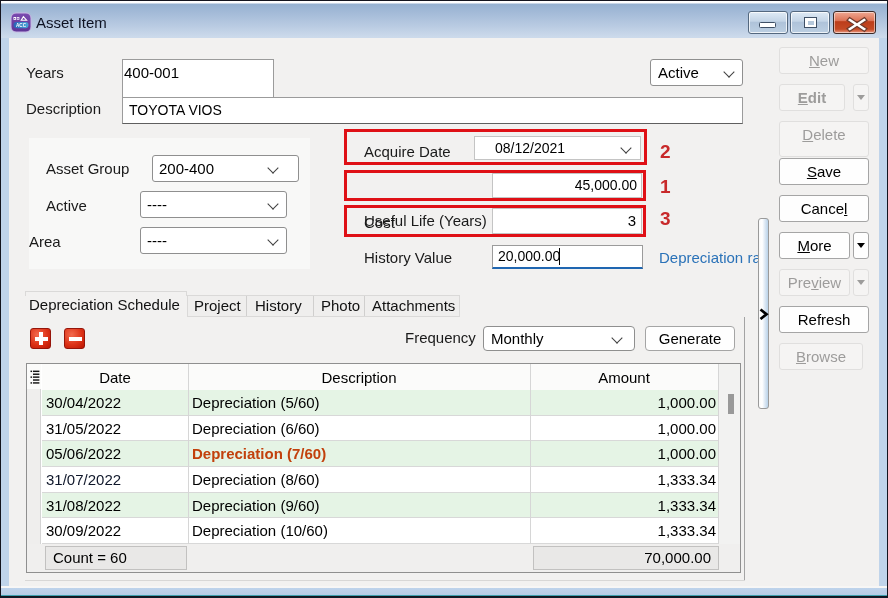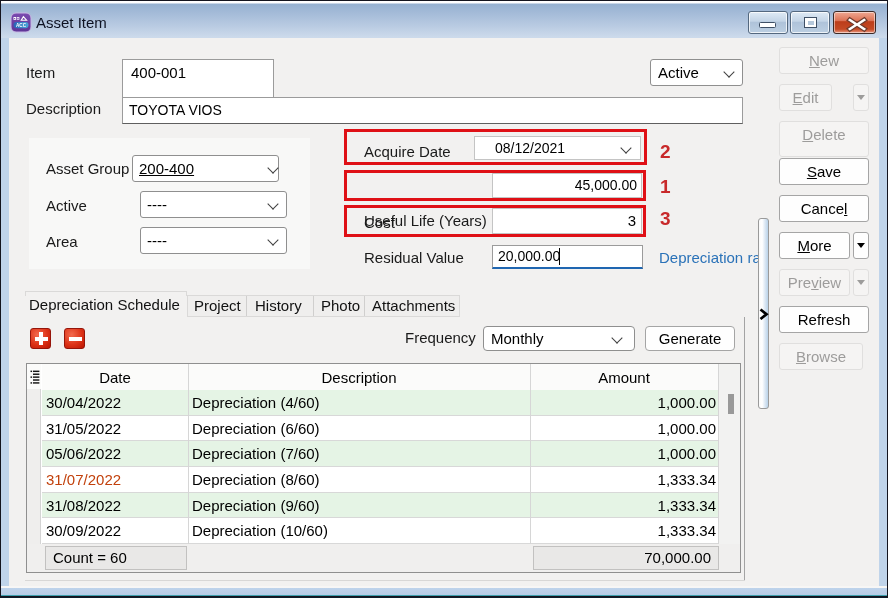--- a/index.html
+++ b/index.html
@@ -59,67 +59,67 @@
   <div class="abs" style="left:16.5px;top:8.5px;width:6px;height:4px;background:#b5c8db;"></div>
 </div>
 <div class="abs" style="left:833px;top:11px;width:43px;height:23px;border:1px solid #3c2a26;border-radius:3px;background:linear-gradient(#efa892 0,#dc7255 42%,#bc3d1a 46%,#c44a25 82%,#eb9b84 100%);box-shadow:inset 0 0 0 1px rgba(255,255,255,.5);">
   <svg class="abs" style="left:11px;top:3px;" width="24" height="19" viewBox="0 0 24 19">
     <path d="M4.5 2.5 L12 7.6 L19.5 2.5 L22 5.3 L15.6 9.5 L22 13.7 L19.5 16.5 L12 11.4 L4.5 16.5 L2 13.7 L8.4 9.5 L2 5.3 Z" fill="#fff" stroke="#6e3a2c" stroke-width="1.2"></path>
   </svg>
 </div>
 
 <div class="abs" style="left:9px;top:38px;width:870px;height:548px;background:#f2f1f0;"></div>
 
-<div class="lbl" style="left:26px;top:64px;">Item</div>
-<div class="inp" style="left:122px;top:59px;width:152px;height:42px;line-height:25px;padding-left:8px;">400-001</div>
+<div class="lbl" style="left:26px;top:64px;">Years</div>
+<div class="inp" style="left:122px;top:59px;width:152px;height:42px;line-height:25px;padding-left:1px;">400-001</div>
 <div class="combo" style="left:650px;top:59px;width:93px;height:27px;line-height:25px;padding-left:7px;">Active</div>
 <div class="chev" style="left:725px;top:68px;"></div>
 <div class="lbl" style="left:26px;top:100px;">Description</div>
 <div class="inp" style="left:122px;top:97px;width:621px;height:27px;line-height:25px;padding-left:6px;font-size:14px;">TOYOTA VIOS</div>
 
 <div class="abs" style="left:29px;top:138px;width:281px;height:131px;background:#f8f8f7;"></div>
 <div class="lbl" style="left:46px;top:160px;">Asset Group</div>
-<div class="combo" style="left:132px;top:155px;width:147px;height:27px;line-height:25px;padding-left:6px;text-decoration:underline;">200-400</div>
+<div class="combo" style="left:152px;top:155px;width:147px;height:27px;line-height:25px;padding-left:6px;">200-400</div>
 <div class="chev" style="left:269px;top:164px;"></div>
 <div class="lbl" style="left:46px;top:197px;">Active</div>
 <div class="combo" style="left:140px;top:191px;width:147px;height:27px;line-height:25px;padding-left:6px;">----</div>
 <div class="chev" style="left:269px;top:200px;"></div>
-<div class="lbl" style="left:46px;top:233px;">Area</div>
+<div class="lbl" style="left:29px;top:233px;">Area</div>
 <div class="combo" style="left:140px;top:227px;width:147px;height:27px;line-height:25px;padding-left:6px;">----</div>
 <div class="chev" style="left:269px;top:236px;"></div>
 
 <div class="redbox" style="left:344px;top:129px;width:303px;height:36px;"></div>
 <div class="lbl" style="left:364px;top:143px;">Acquire Date</div>
 <div class="abs" style="left:474px;top:136px;width:167px;height:24px;background:#fff;border:1px solid #c4c4c4;font-size:14px;line-height:22px;padding-left:20px;">08/12/2021</div>
 <div class="chev" style="left:622px;top:144px;"></div>
 
 <div class="redbox" style="left:344px;top:170px;width:302px;height:31px;"></div>
 <div class="lbl" style="left:364px;top:178px;margin-top:36px;">Cost</div>
 <div class="abs" style="left:492px;top:173px;width:150px;height:25px;background:#fff;border:1px solid #c4c4c4;font-size:14px;line-height:23px;text-align:right;padding-right:4px;">45,000.00</div>
 
 <div class="redbox" style="left:344px;top:205px;width:302px;height:32px;"></div>
 <div class="lbl" style="left:364px;top:212px;">Useful Life (Years)</div>
 <div class="abs" style="left:492px;top:208px;width:150px;height:26px;background:#fff;border:1px solid #c4c4c4;font-size:15px;line-height:24px;text-align:right;padding-right:5px;">3</div>
 
 <div class="annot" style="left:660px;top:141px;">2</div>
 <div class="annot" style="left:660px;top:176px;">1</div>
 <div class="annot" style="left:660px;top:208px;">3</div>
 
-<div class="lbl" style="left:364px;top:249px;">Residual Value</div>
+<div class="lbl" style="left:364px;top:249px;">History Value</div>
 <div class="abs" style="left:492px;top:245px;width:151px;height:24px;background:#fff;border:1px solid #9b9b9b;border-bottom:2px solid #1f66b1;font-size:14px;line-height:21px;padding-left:5px;">20,000.00</div>
 <div class="abs" style="left:559px;top:248px;width:1px;height:17px;background:#000;"></div>
 <div class="abs" style="left:659px;top:249px;width:99px;overflow:hidden;font-size:15px;color:#2a72b8;white-space:pre;">Depreciation rate</div>
 
 <div class="abs" style="left:758px;top:218px;width:11px;height:191px;border:1px solid #9a9a9a;border-radius:3px;background:linear-gradient(90deg,#fafafa 0,#ffffff 35%,#d8e5f2 70%,#b9d2e8 100%);"></div>
 <svg class="abs" style="left:759px;top:308px;" width="10" height="13" viewBox="0 0 10 13">
     <path d="M1.5 1.5 L7.5 6.3 L1.5 11" fill="none" stroke="#000" stroke-width="2.7"></path>
   </svg>
 
 <div class="btn dis" style="left:779px;top:47px;width:90px;height:27px;line-height:25px;"><u>N</u>ew</div>
-<div class="btn dis" style="left:779px;top:84px;width:53px;height:27px;line-height:25px;"><u>E</u>dit</div>
+<div class="btn dis" style="left:779px;top:84px;width:66px;height:27px;line-height:25px;font-weight:bold;"><u>E</u>dit</div>
 <div class="btn dis" style="left:853px;top:84px;width:16px;height:27px;"></div>
 <div class="tri" style="left:857px;top:95px;border-top-color:#9d9c9b;"></div>
 <div class="btn dis" style="left:779px;top:121px;width:90px;height:36px;line-height:25px;"><u>D</u>elete</div>
 <div class="btn" style="left:779px;top:158px;width:90px;height:27px;line-height:25px;"><u>S</u>ave</div>
 <div class="btn" style="left:779px;top:195px;width:90px;height:27px;line-height:25px;">Cance<u>l</u></div>
 <div class="btn" style="left:779px;top:232px;width:71px;height:27px;line-height:25px;"><u>M</u>ore</div>
 <div class="btn" style="left:853px;top:232px;width:16px;height:27px;"></div>
 <div class="tri" style="left:857px;top:243px;"></div>
 <div class="btn dis" style="left:779px;top:269px;width:71px;height:27px;line-height:25px;">Pre<u>v</u>iew</div>
 <div class="btn dis" style="left:853px;top:269px;width:16px;height:27px;"></div>
@@ -172,32 +172,32 @@
   </g>
 </svg>
 
 <div class="abs" style="left:42px;top:364px;width:676px;height:26px;background:#fbfbfa;"></div>
 <div class="abs" style="left:42px;top:369px;width:146px;text-align:center;font-size:15px;color:#000;">Date</div>
 <div class="abs" style="left:188px;top:369px;width:342px;text-align:center;font-size:15px;color:#000;">Description</div>
 <div class="abs" style="left:530px;top:369px;width:188px;text-align:center;font-size:15px;color:#000;">Amount</div>
 
 <div class="abs" style="left:42px;top:390px;width:676px;height:26px;background:#e5f4e5;border-bottom:1px solid #d8d8d8;"></div>
 <div class="abs" style="left:46px;top:394px;font-size:15px;color:#000;">30/04/2022</div>
-<div class="abs" style="left:192px;top:394px;font-size:15px;color:#000;">Depreciation (4/60)</div>
+<div class="abs" style="left:192px;top:394px;font-size:15px;color:#000;">Depreciation (5/60)</div>
 <div class="abs" style="left:530px;top:394px;width:186px;text-align:right;font-size:15px;color:#000;">1,000.00</div>
 <div class="abs" style="left:42px;top:416px;width:676px;height:25px;background:#ffffff;border-bottom:1px solid #d8d8d8;"></div>
 <div class="abs" style="left:46px;top:420px;font-size:15px;color:#000;">31/05/2022</div>
 <div class="abs" style="left:192px;top:420px;font-size:15px;color:#000;">Depreciation (6/60)</div>
 <div class="abs" style="left:530px;top:420px;width:186px;text-align:right;font-size:15px;color:#000;">1,000.00</div>
 <div class="abs" style="left:42px;top:441px;width:676px;height:26px;background:#e5f4e5;border-bottom:1px solid #d8d8d8;"></div>
 <div class="abs" style="left:46px;top:445px;font-size:15px;color:#000;">05/06/2022</div>
-<div class="abs" style="left:192px;top:445px;font-size:15px;color:#000000;">Depreciation (7/60)</div>
+<div class="abs" style="left:192px;top:445px;font-size:15px;color:#c2410c;font-weight:bold;">Depreciation (7/60)</div>
 <div class="abs" style="left:530px;top:445px;width:186px;text-align:right;font-size:15px;color:#000;">1,000.00</div>
 <div class="abs" style="left:42px;top:467px;width:676px;height:26px;background:#ffffff;border-bottom:1px solid #d8d8d8;"></div>
-<div class="abs" style="left:46px;top:471px;font-size:15px;color:#c2410c;">31/07/2022</div>
+<div class="abs" style="left:46px;top:471px;font-size:15px;color:#0f172a;">31/07/2022</div>
 <div class="abs" style="left:192px;top:471px;font-size:15px;color:#000;">Depreciation (8/60)</div>
 <div class="abs" style="left:530px;top:471px;width:186px;text-align:right;font-size:15px;color:#000;">1,333.34</div>
 <div class="abs" style="left:42px;top:493px;width:676px;height:25px;background:#e5f4e5;border-bottom:1px solid #d8d8d8;"></div>
 <div class="abs" style="left:46px;top:497px;font-size:15px;color:#000;">31/08/2022</div>
 <div class="abs" style="left:192px;top:497px;font-size:15px;color:#000;">Depreciation (9/60)</div>
 <div class="abs" style="left:530px;top:497px;width:186px;text-align:right;font-size:15px;color:#000;">1,333.34</div>
 <div class="abs" style="left:42px;top:518px;width:676px;height:26px;background:#ffffff;border-bottom:1px solid #d8d8d8;"></div>
 <div class="abs" style="left:46px;top:522px;font-size:15px;color:#000;">30/09/2022</div>
 <div class="abs" style="left:192px;top:522px;font-size:15px;color:#000;">Depreciation (10/60)</div>
 <div class="abs" style="left:530px;top:522px;width:186px;text-align:right;font-size:15px;color:#000;">1,333.34</div>

